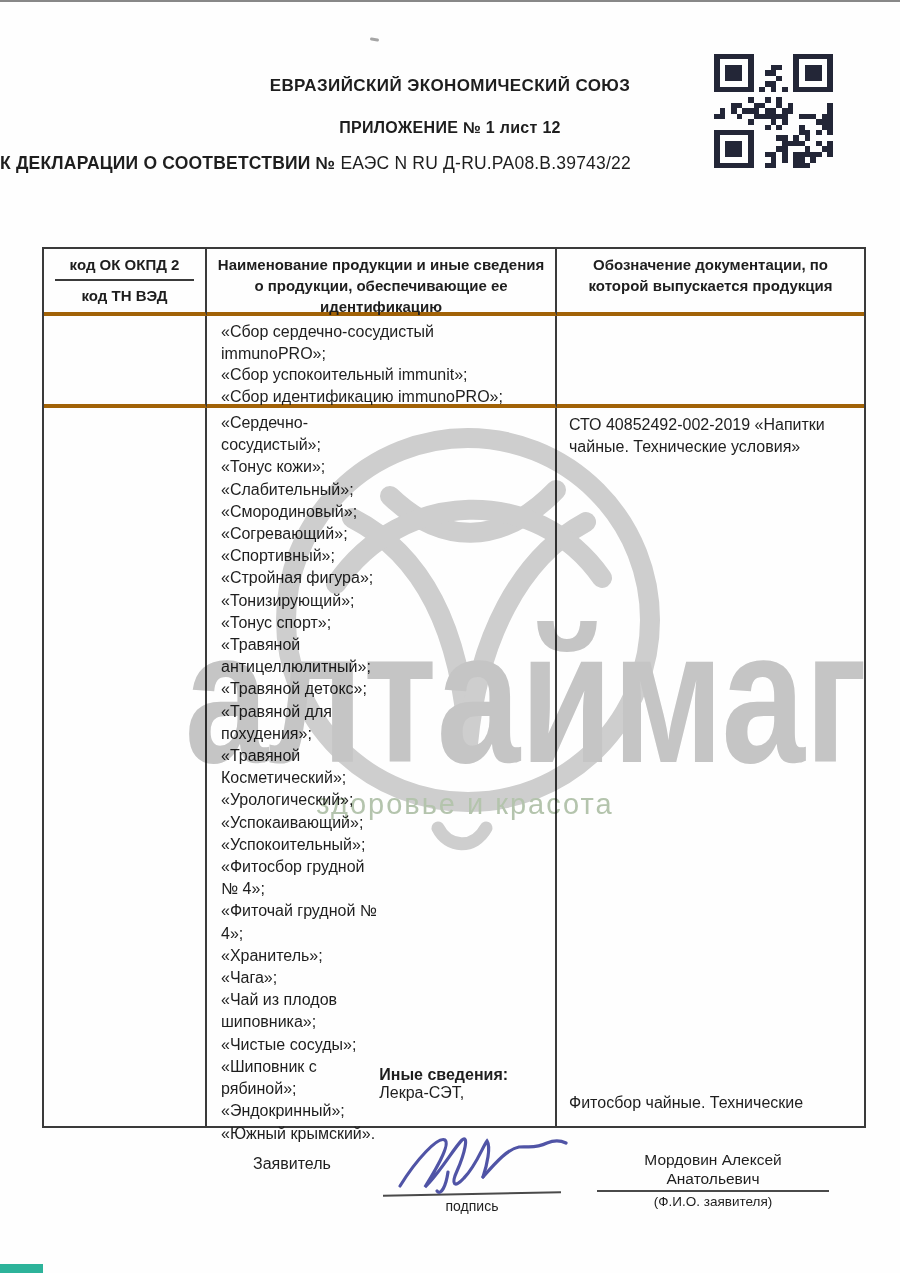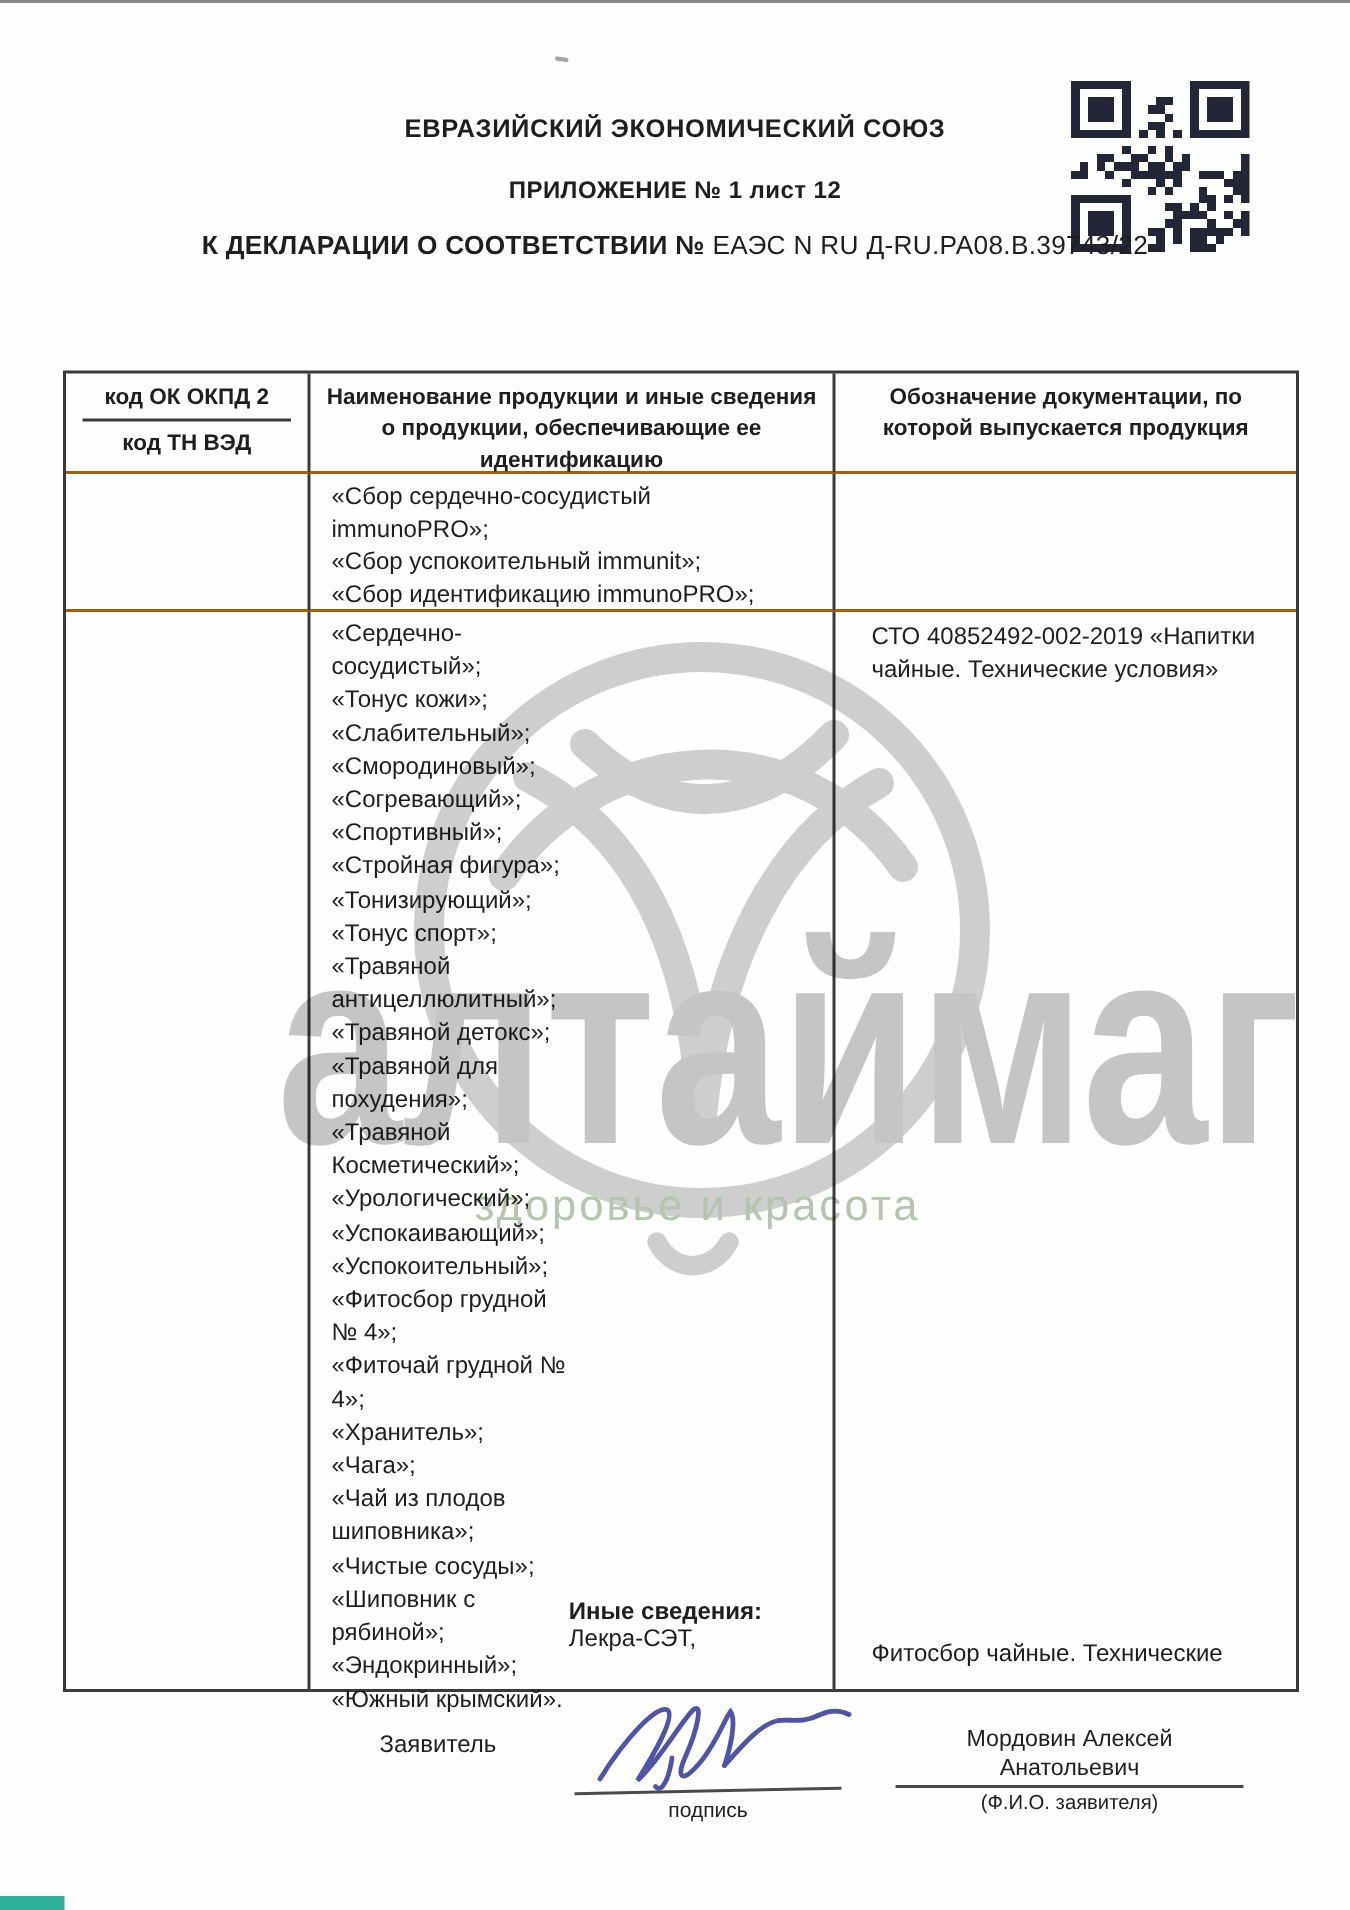--- a/index.html
+++ b/index.html
@@ -5,41 +5,41 @@
   * { margin:0; padding:0; box-sizing:border-box; }
   body { background:#888; }
   .page {
     position:relative; width:900px; height:1273px; margin:2px auto;
     background:#fefefe; overflow:hidden;
     font-family:"Liberation Sans", sans-serif; color:#1e1e1e;
   }
   
   .doc-title   { position:absolute; top:74px;  left:0; width:100%; text-align:center; font-size:17px; font-weight:bold; letter-spacing:.4px; }
   .doc-subtitle{ position:absolute; top:117px; left:0; width:100%; text-align:center; font-size:16px; font-weight:bold; letter-spacing:.3px; }
-  .doc-decl    { position:absolute; top:151px; left:0; width:100%; text-align:center; font-size:17.5px; letter-spacing:.2px; z-index:3; }
+  .doc-decl    { position:absolute; top:151px; left:0; width:100%; text-align:left; font-size:17.5px; letter-spacing:.2px; z-index:3; }
   .doc-decl .b { font-weight:bold; }
   .qr { position:absolute; top:52px; left:714px; width:119px; height:114px; z-index:2; }
   .scan-dash { position:absolute; top:36px; left:370px; width:9px; height:3px; background:#8f8f8f; opacity:.8; transform:rotate(8deg); border-radius:2px; }
   
   .tbl { position:absolute; top:245px; left:42px; width:824px;
          display:grid; grid-template-columns:163px 350px 307px; grid-template-rows:67px 92px 718px;
          border:2px solid #3a3a3a; z-index:1; }
-  .cell { border-right:2px solid #3a3a3a; border-bottom:2px solid #a16207; font-size:16px; }
+  .cell { border-right:2px solid #3a3a3a; border-bottom:4px solid #a16207; font-size:16px; }
   .cell.last-col { border-right:none; }
   .cell.last-row { border-bottom:none; }
   .th { font-size:15px; font-weight:bold; text-align:center; padding-top:5px; line-height:21px; }
   .th .rule { width:86%; margin:4px auto 4px auto; border-top:2px solid #3a3a3a; height:0; }
   .th2, .th3 { padding-left:6px; padding-right:6px; }
   .plist { line-height:22.2px; }
   .plist div { white-space:normal; }
   .cell-r1c2 { padding:5px 30px 0 14px; line-height:21.5px; }
   .cell-r2c2 { display:flex; padding:4px 28px 24px 14px; }
   .cell-r2c2 .other { margin-top:auto; }
   .cell-r2c2 .other .lbl { font-weight:bold; }
-  .cell-r2c3 { display:flex; flex-direction:column; justify-content:space-between; padding:6px 10px 12px 24px; line-height:22px; }
+  .cell-r2c3 { display:flex; flex-direction:column; justify-content:space-between; padding:6px 10px 12px 12px; line-height:22px; }
   
   .wm { position:absolute; inset:0; pointer-events:none; mix-blend-mode:multiply; z-index:4; }
   .wm-brand { position:absolute; top:600px; left:50%; transform:translateX(calc(-50% + 76px)) scaleY(1.26);
               transform-origin:top center; font-size:150px; line-height:1; font-weight:bold; color:#c6c6c6; white-space:nowrap; }
   .wm-tagline { position:absolute; top:786px; left:50%; transform:translateX(calc(-50% + 15px));
                 font-size:29px; letter-spacing:2px; color:#b5c5ae; white-space:nowrap; }
   
   .f-applicant { position:absolute; top:1153px; left:253px; font-size:16px; }
   .sig-svg  { position:absolute; top:1128px; left:388px; z-index:5; }
   .sig-line { position:absolute; top:1191px; left:383px; width:178px; border-top:2px solid #4a4a4a; transform:rotate(-1.2deg); }

